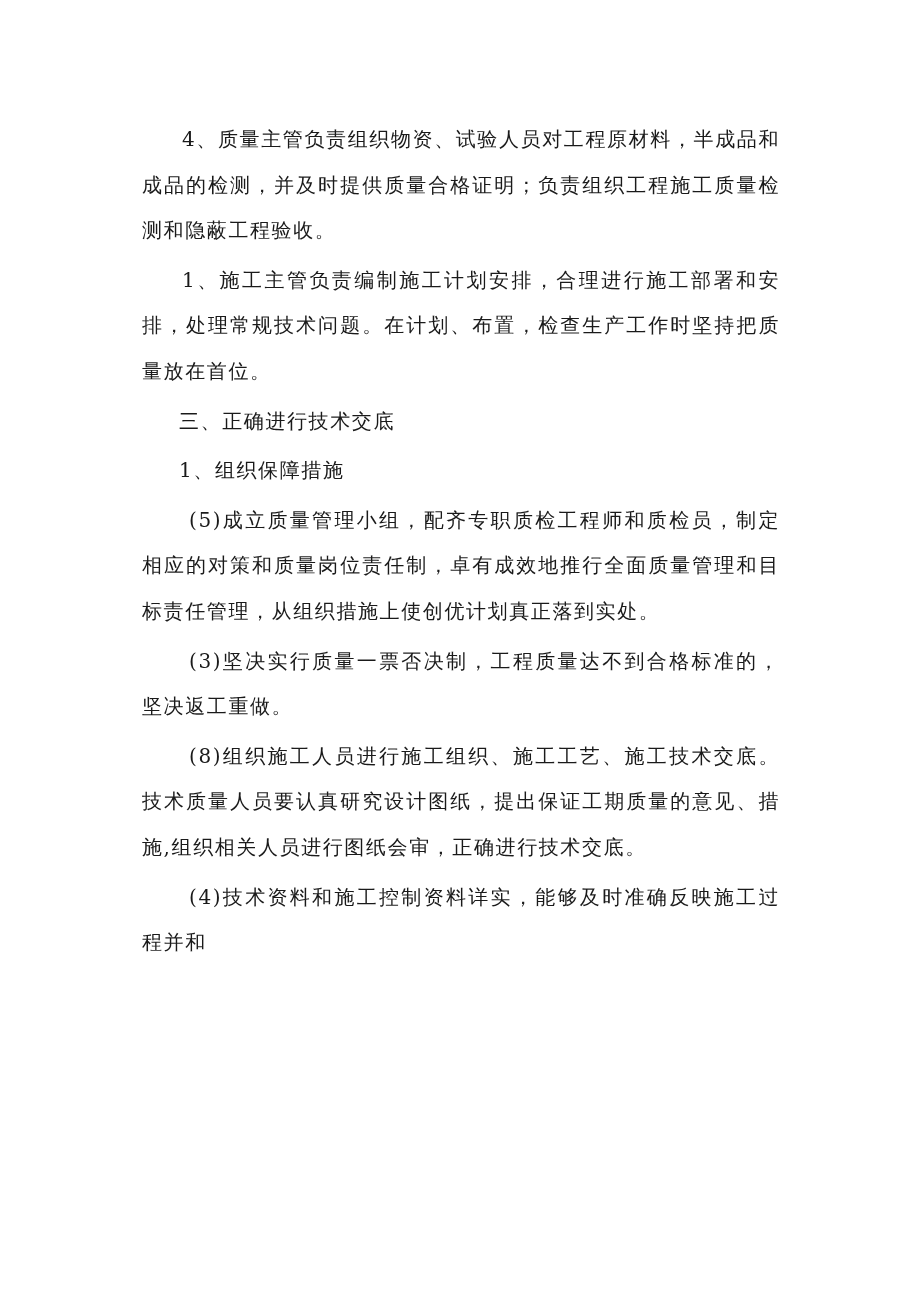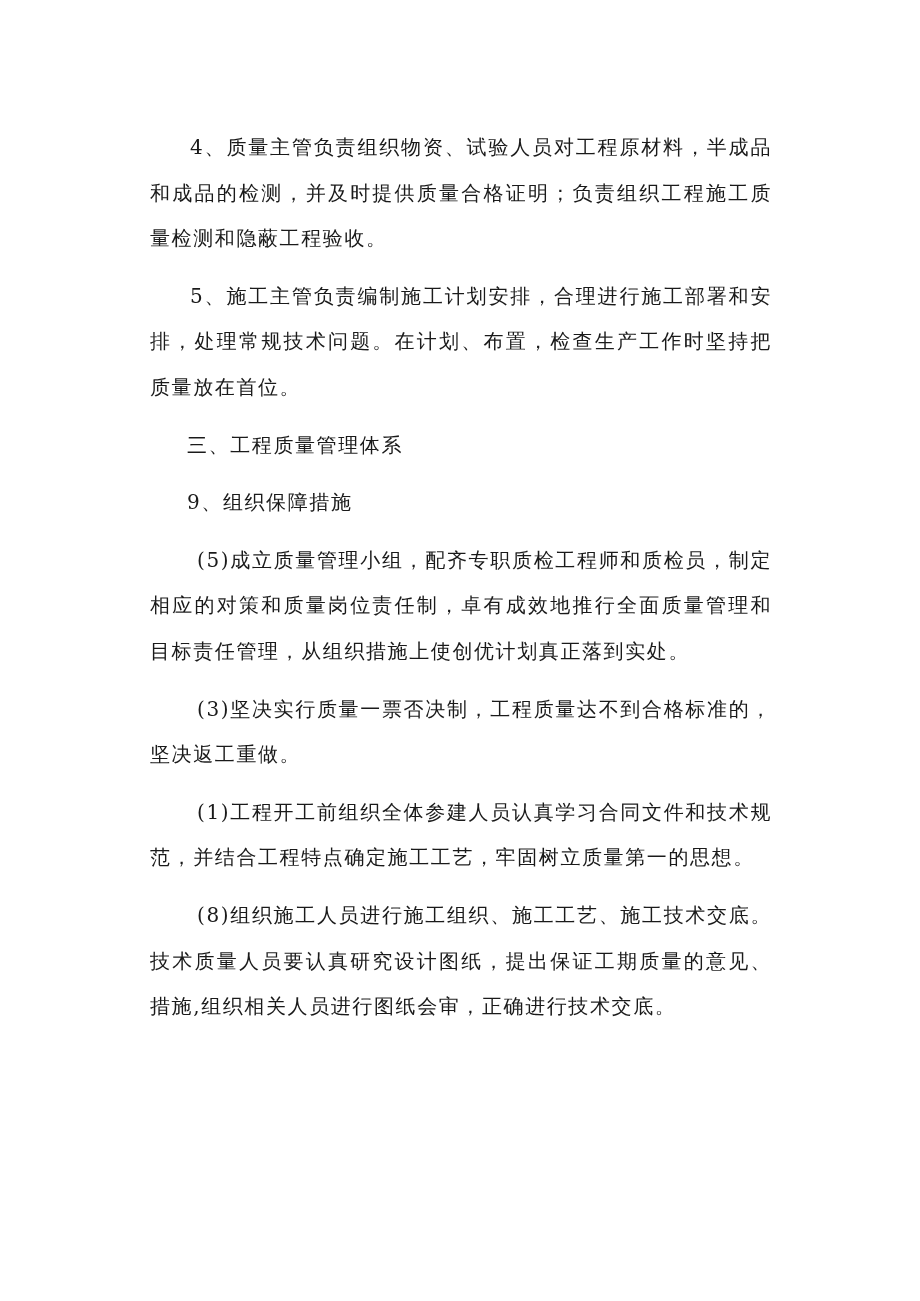--- a/index.html
+++ b/index.html
@@ -1,27 +1,27 @@
 <!DOCTYPE html>
 <html><head>
 <meta charset="utf-8">
 <style>
   html, body { margin:0; padding:0; background:#ffffff; }
   body { width:920px; height:1301px; position:relative; overflow:hidden; }
   .page { position:absolute; left:138px; top:113px; width:646px; color:#1a1a1a;
           font-family:"DejaVu Serif", "Liberation Serif", serif; font-size:20px; line-height:45.6px; letter-spacing:1.6px; }
-  .p { margin:12px; text-indent:40px; text-align:justify; text-align-last:left; }
+  .p { margin:4px; text-indent:40px; text-align:justify; text-align-last:left; }
   .p.h { text-indent:37px; }
   .p.sub { text-indent:47px; }
 </style>
 </head>
 <body>
 
 <div class="page">
   <p class="p">4、质量主管负责组织物资、试验人员对工程原材料，半成品和成品的检测，并及时提供质量合格证明；负责组织工程施工质量检测和隐蔽工程验收。</p>
-  <p class="p">5、施工主管负责编制施工计划安排，合理进行施工部署和安排，处理常规技术问题。在计划、布置，检查生产工作时坚持把质量放在首位。</p>
-  <p class="p h">三、工程质量管理体系</p>
-  <p class="p h">9、组织保障措施</p>
+  <p class="p">1、施工主管负责编制施工计划安排，合理进行施工部署和安排，处理常规技术问题。在计划、布置，检查生产工作时坚持把质量放在首位。</p>
+  <p class="p h">三、正确进行技术交底</p>
+  <p class="p h">1、组织保障措施</p>
   <p class="p sub">(5)成立质量管理小组，配齐专职质检工程师和质检员，制定相应的对策和质量岗位责任制，卓有成效地推行全面质量管理和目标责任管理，从组织措施上使创优计划真正落到实处。</p>
   <p class="p sub">(3)坚决实行质量一票否决制，工程质量达不到合格标准的，坚决返工重做。</p>
-  <p class="p sub">(1)工程开工前组织全体参建人员认真学习合同文件和技术规范，并结合工程特点确定施工工艺，牢固树立质量第一的思想。</p>
   <p class="p sub">(8)组织施工人员进行施工组织、施工工艺、施工技术交底。技术质量人员要认真研究设计图纸，提出保证工期质量的意见、措施,组织相关人员进行图纸会审，正确进行技术交底。</p>
+  <p class="p sub">(4)技术资料和施工控制资料详实，能够及时准确反映施工过程并和</p>
 </div>
 
 </body></html>

